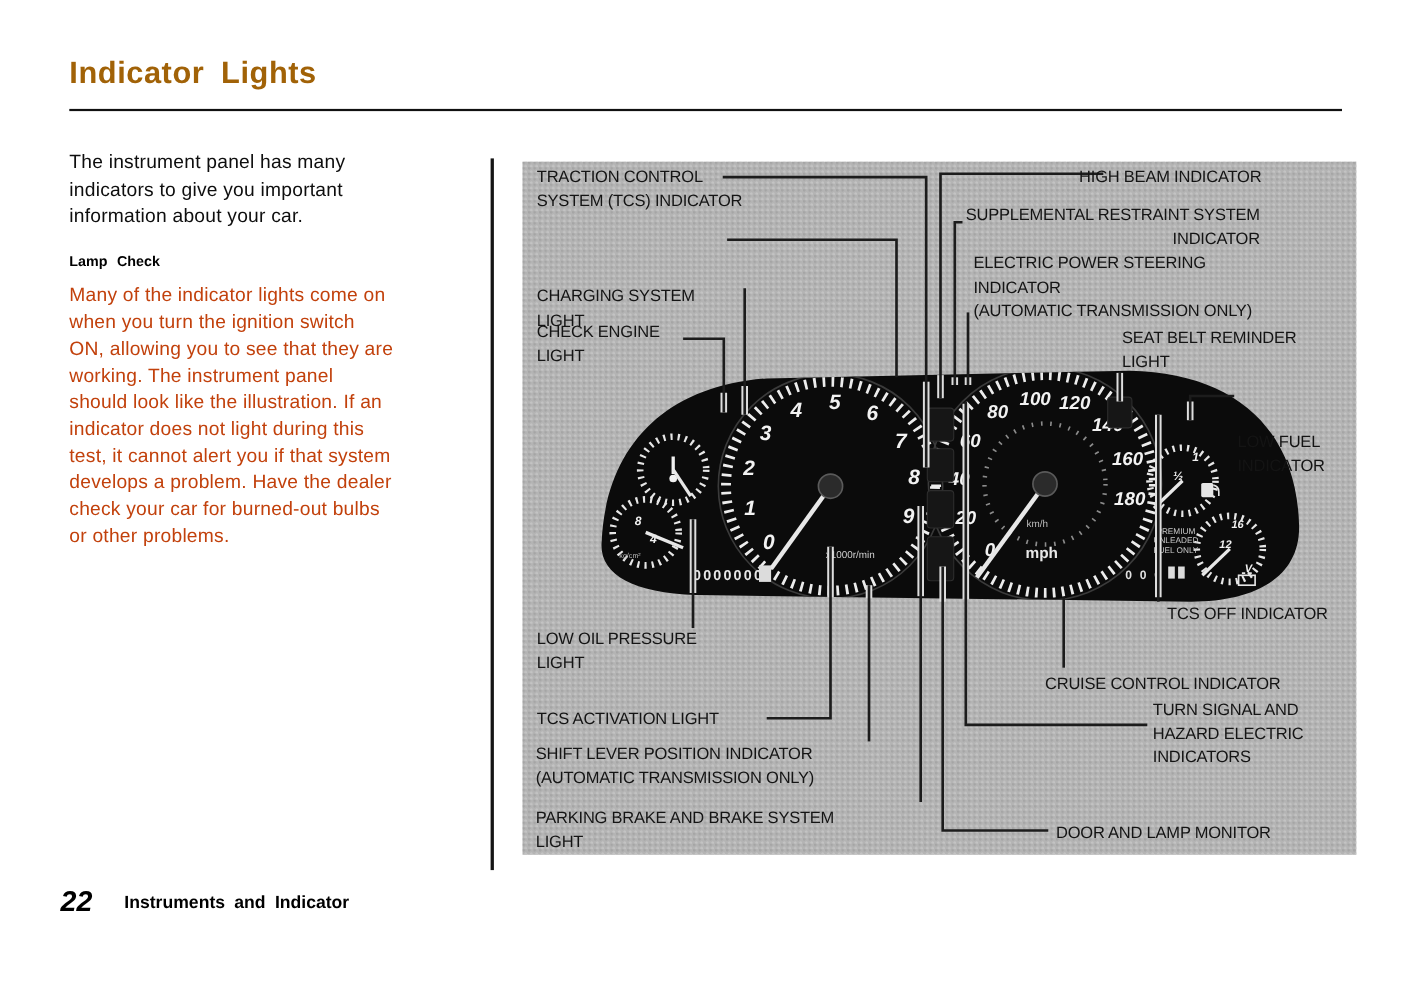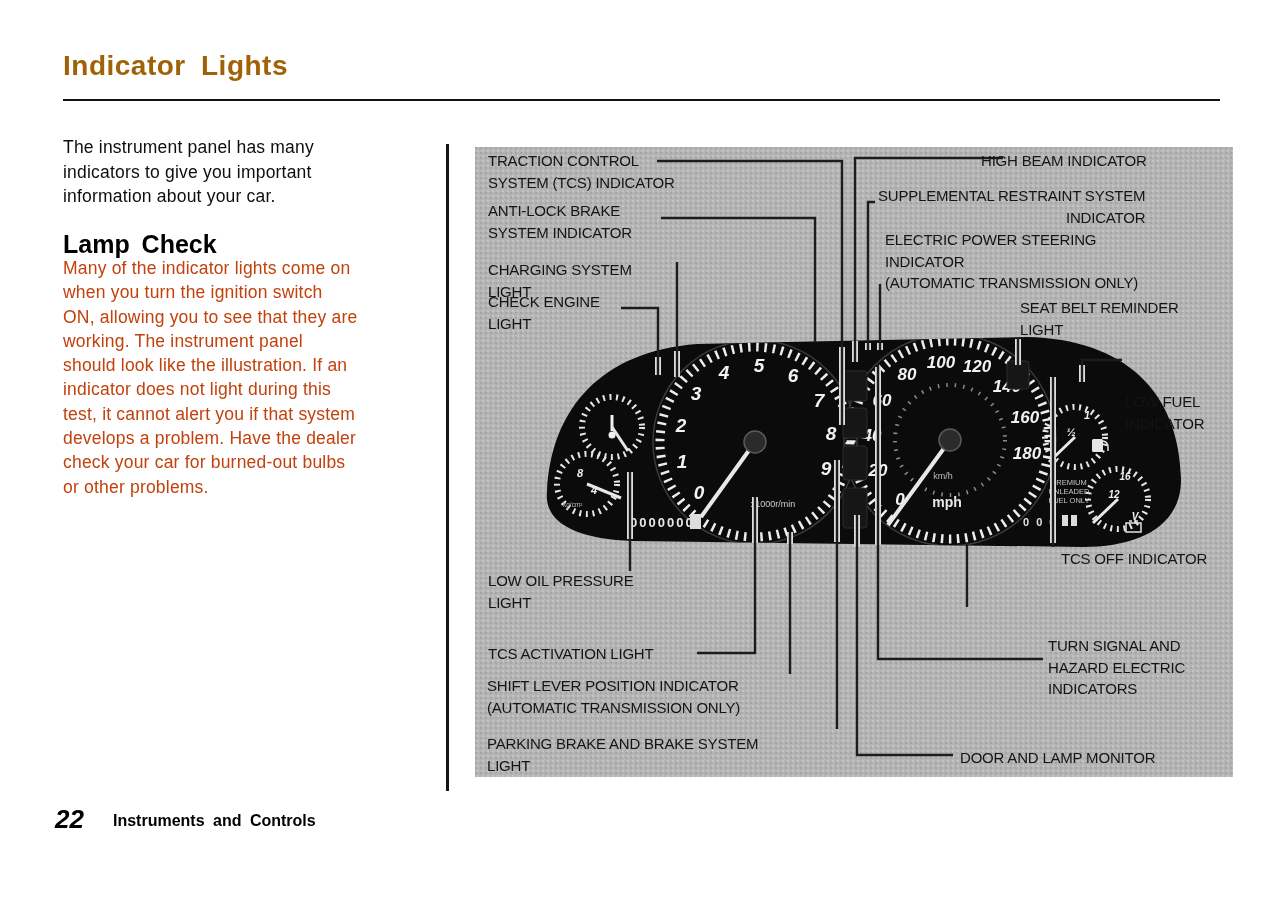--- a/index.html
+++ b/index.html
@@ -12,21 +12,21 @@
     position:absolute; left:63px; top:50px;
     font-size:28px; font-weight:bold; letter-spacing:0.5px; word-spacing:7px; color:#a16207;
   }
   .title-rule { position:absolute; left:63px; top:99px; width:1157px; height:2px; background:#111; }
   .intro {
     position:absolute; left:63px; top:135px; width:400px;
     font-size:17.5px; line-height:24.5px; letter-spacing:0.2px; white-space:pre-line; color:#0e0e0e;
   }
   .lamp-heading {
     position:absolute; left:63px; top:230px;
-    font-size:25px; font-weight:bold; word-spacing:5px; color:#000;
+    font-size:13px; font-weight:bold; word-spacing:5px; color:#000;
   }
   .lamp-text {
     position:absolute; left:63px; top:256px; width:410px;
     font-size:17.5px; line-height:24.3px; letter-spacing:0.2px; white-space:pre-line; color:#c2410c;
   }
   .vdivider { position:absolute; left:446px; top:144px; width:3px; height:647px; background:#151515; }
   .panel {
     position:absolute; left:475px; top:147px; width:758px; height:630px;
     background-color:#b4b4b4;
     background-image:
@@ -227,46 +227,45 @@
         <path d="M382 368 V608 H478"></path>
         <path d="M155 325 V424"></path>
         <path d="M222 506 H280 V350"></path>
         <path d="M315 385 V527"></path>
         <path d="M362 313 V582"></path>
       </g>
     </svg>
 
     <div class="lbl" style="left:13px; top:3px;">TRACTION CONTROL
 SYSTEM (TCS) INDICATOR</div>
-    <div class="lbl" style="left:13px; top:53px;">ANTI-LOCK BRAKE
-SYSTEM INDICATOR</div>
     <div class="lbl" style="left:13px; top:112px;">CHARGING SYSTEM
 LIGHT</div>
     <div class="lbl" style="left:13px; top:144px;">CHECK ENGINE
 LIGHT</div>
     <div class="lbl" style="left:506px; top:3px;">HIGH BEAM INDICATOR</div>
     <div class="lbl" style="left:403px; top:38px;text-align:right;">SUPPLEMENTAL RESTRAINT SYSTEM
 INDICATOR</div>
     <div class="lbl" style="left:410px; top:82px;">ELECTRIC POWER STEERING
 INDICATOR
 (AUTOMATIC TRANSMISSION ONLY)</div>
     <div class="lbl" style="left:545px; top:150px;">SEAT BELT REMINDER
 LIGHT</div>
     <div class="lbl" style="left:650px; top:196px;margin-top:48px;">LOW FUEL
 INDICATOR</div>
     <div class="lbl" style="left:562px; top:401px;margin-left:24px;">TCS OFF INDICATOR</div>
+    <div class="lbl" style="left:475px; top:464px;">CRUISE CONTROL INDICATOR</div>
     <div class="lbl" style="left:573px; top:488px;">TURN SIGNAL AND
 HAZARD ELECTRIC
 INDICATORS</div>
     <div class="lbl" style="left:485px; top:600px;">DOOR AND LAMP MONITOR</div>
     <div class="lbl" style="left:13px; top:423px;">LOW OIL PRESSURE
 LIGHT</div>
     <div class="lbl" style="left:13px; top:496px;">TCS ACTIVATION LIGHT</div>
     <div class="lbl" style="left:12px; top:528px;">SHIFT LEVER POSITION INDICATOR
 (AUTOMATIC TRANSMISSION ONLY)</div>
     <div class="lbl" style="left:12px; top:586px;">PARKING BRAKE AND BRAKE SYSTEM
 LIGHT</div>
   </div>
 
   <div class="pgnum">22</div>
-  <div class="pgsec">Instruments and Controls</div>
+  <div class="pgsec">Instruments and Indicator</div>
 
 </div>
 
 </body></html>

